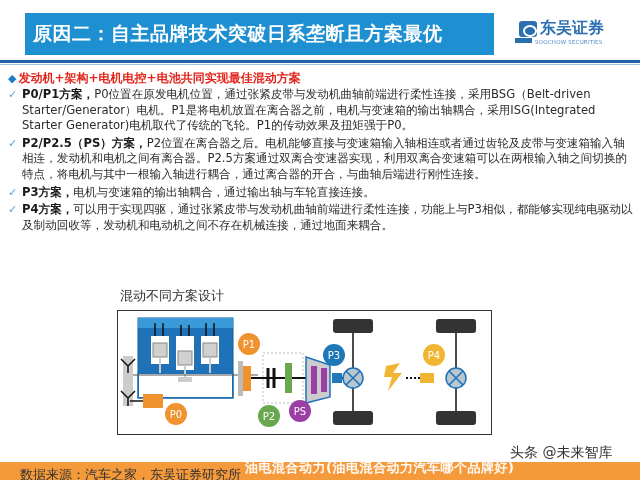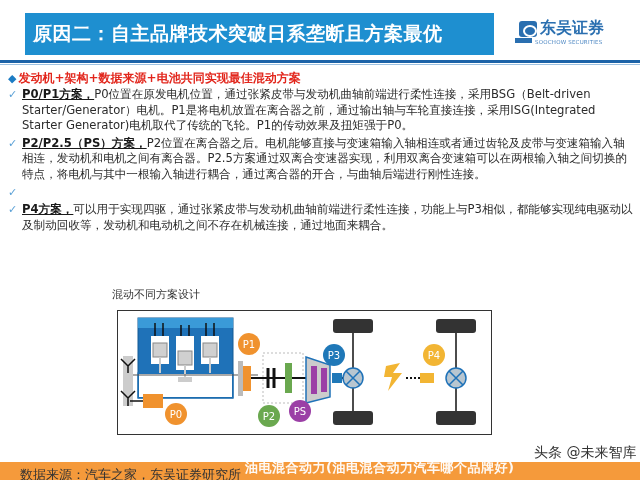--- a/index.html
+++ b/index.html
@@ -13,27 +13,27 @@
   .logo-cn { color:#2a6fb0; font-weight:bold; font-size:16px; }
   .logo-en { position:absolute; left:20px; top:23px; font-size:5.5px; color:#4b86c2; letter-spacing:0.2px; }
   .logo-small { position:absolute; left:0; top:22px; width:17px; height:5px; background:#2a6fb0; }
   .rule { position:absolute; left:0; top:60px; width:640px; height:3px; background:#1c63a8; }
   .rule2 { position:absolute; left:0; top:64px; width:640px; height:1px; background:#9ec2e2; }
   .heading { position:absolute; left:8px; top:70px; font-size:12px; color:#e2261c; font-weight:bold; display:flex; align-items:center; }
   .diamond { color:#1c7cc4; font-size:11px; margin-right:2px; }
   .bullets { position:absolute; left:8px; top:87px; width:625px; font-size:11.6px; line-height:15.6px; color:#2b2b2b; }
   .bullet { display:flex; margin-bottom:2px; }
   .check { color:#5aa0d6; width:14px; flex:none; font-size:11px; }
-  .bullet-text b { font-weight:bold; color:#1a1a1a;text-decoration:underline; }
-  .diagram-caption { position:absolute; left:112px; top:287px; font-size:11px; color:#333; }
+  .bullet-text b { font-weight:bold; color:#1a1a1a; }
+  .diagram-caption { position:absolute; left:120px; top:287px; font-size:13px; color:#333; }
   .diagram { position:absolute; left:117px; top:310px; width:375px; height:125px; border:1.5px solid #333; background:#fff; }
   .footer { position:absolute; left:0; top:462px; width:640px; height:18px; background:#f59a3b; }
   .footer-src { position:absolute; left:20px; top:466px; font-size:13px; color:#333; }
   .footer-overlay { position:absolute; left:245px; top:459px; font-size:13px; color:#fff; font-weight:bold; white-space:nowrap; letter-spacing:0.5px; opacity:0.95; }
-  .watermark { position:absolute; left:510px; top:444px; font-size:14px; color:#333; white-space:nowrap; text-shadow:1px 1px 0 #fff,-1px -1px 0 #fff;margin-left:24px; }
+  .watermark { position:absolute; left:510px; top:444px; font-size:14px; color:#333; white-space:nowrap; text-shadow:1px 1px 0 #fff,-1px -1px 0 #fff; }
   svg text { font-family:"DejaVu Sans",sans-serif; }
 </style>
 </head>
 <body>
 
 <div class="title-bar">
   <span class="title-text">原因二：自主品牌技术突破日系垄断且方案最优</span>
 </div>
 
 <div class="logo">
@@ -43,34 +43,35 @@
   </div>
   <span class="logo-small"></span>
   <span class="logo-en">SOOCHOW SECURITIES</span>
 </div>
 
 <div class="rule"></div>
 <div class="rule2"></div>
 
 <div class="heading">
   <span class="diamond">◆</span>
-  <span>发动机+架构+数据来源+电池共同实现最佳混动方案</span>
+  <span>发动机+架构+电机电控+电池共同实现最佳混动方案</span>
 </div>
 
 <div class="bullets">
   <div class="bullet">
     <span class="check">✓</span>
-    <span class="bullet-text"><b>P0/P1方案，</b><span>P0位置在原发电机位置，通过张紧皮带与发动机曲轴前端进行柔性连接，采用BSG（Belt-driven Starter/Generator）电机。P1是将电机放置在离合器之前，通过输出轴与车轮直接连接，采用ISG(Integrated Starter Generator)电机取代了传统的飞轮。P1的传动效果及扭矩强于P0。</span></span>
+    <span class="bullet-text"><b>P0/P1方案，</b><span>P0位置在原发电机位置，通过张紧皮带与发动机曲轴前端进行柔性连接，采用BSG（Belt-driven Starter/Generator）电机。P1是将电机放置在离合器之前，电机与变速箱的输出轴耦合，采用ISG(Integrated Starter Generator)电机取代了传统的飞轮。P1的传动效果及扭矩强于P0。</span></span>
   </div>
   <div class="bullet">
     <span class="check">✓</span>
     <span class="bullet-text"><b>P2/P2.5（PS）方案，</b><span>P2位置在离合器之后。电机能够直接与变速箱输入轴相连或者通过齿轮及皮带与变速箱输入轴相连，发动机和电机之间有离合器。P2.5方案通过双离合变速器实现，利用双离合变速箱可以在两根输入轴之间切换的特点，将电机与其中一根输入轴进行耦合，通过离合器的开合，与曲轴后端进行刚性连接。</span></span>
   </div>
   <div class="bullet">
     <span class="check">✓</span>
+    <span class="bullet-text"><b>P3方案，</b><span>电机与变速箱的输出轴耦合，通过输出轴与车轮直接连接。</span></span>
   </div>
   <div class="bullet">
     <span class="check">✓</span>
     <span class="bullet-text"><b>P4方案，</b><span>可以用于实现四驱，通过张紧皮带与发动机曲轴前端进行柔性连接，功能上与P3相似，都能够实现纯电驱动以及制动回收等，发动机和电动机之间不存在机械连接，通过地面来耦合。</span></span>
   </div>
 </div>
 
 <div class="diagram-caption">混动不同方案设计</div>
 
 <div class="diagram">

